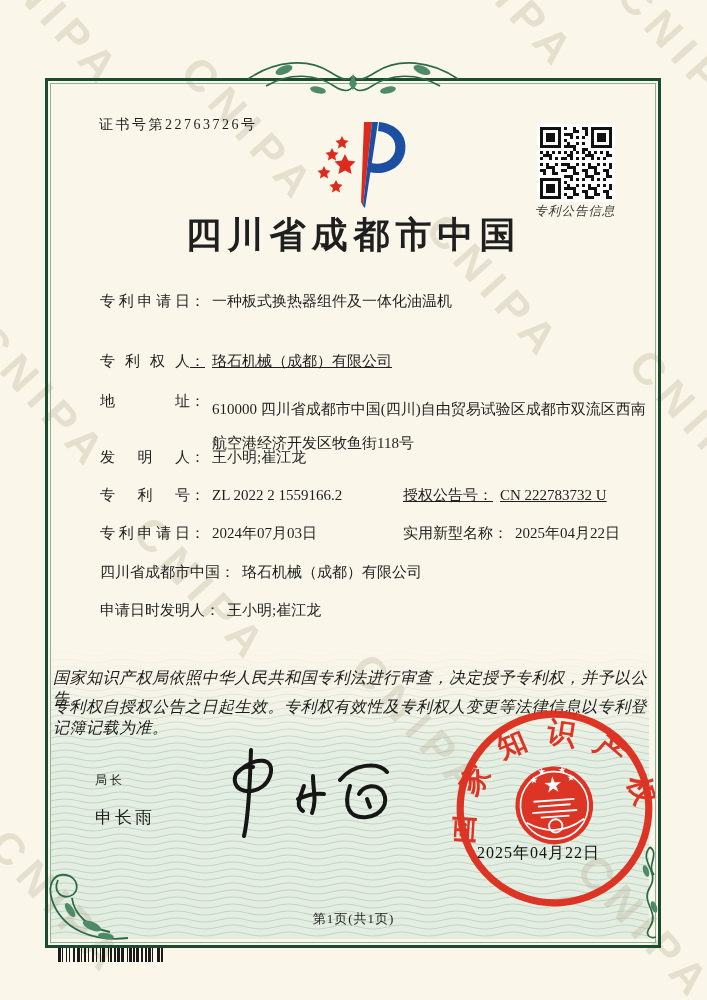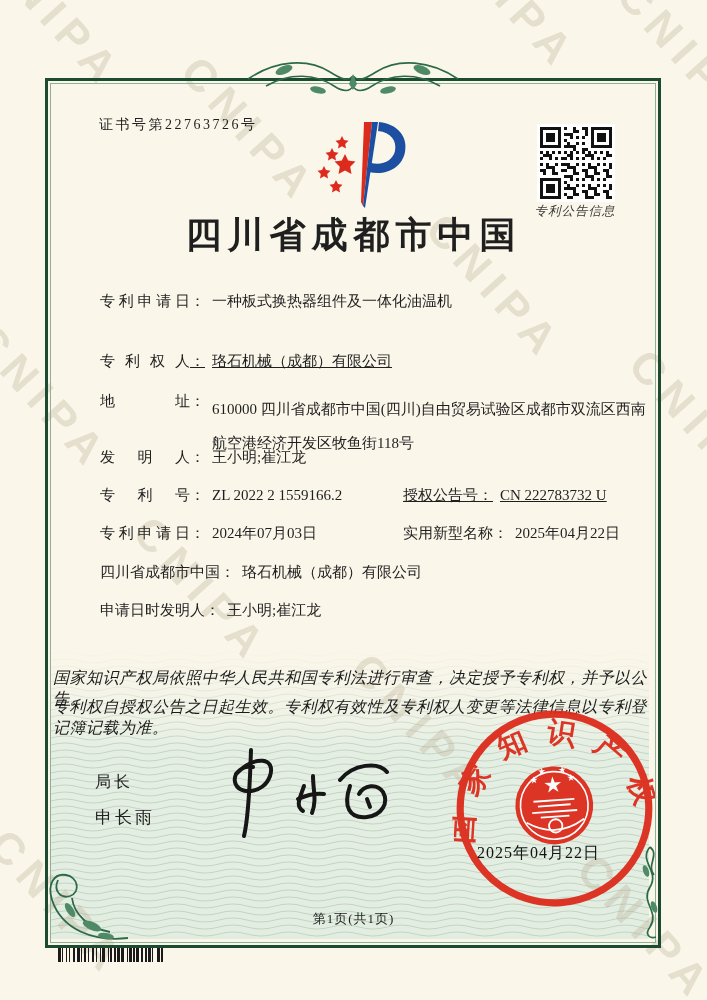--- a/index.html
+++ b/index.html
@@ -31,21 +31,21 @@
   .row{left:100px;font-size:15px;z-index:3;white-space:nowrap;}
   .row2{left:403px;font-size:15px;z-index:3;white-space:nowrap;}
   .lbl{display:inline-block;width:90px;text-align:justify;text-align-last:justify;}
   .colon{margin-right:7px;}
   .val-wrap{display:inline-block;vertical-align:top;width:438px;white-space:normal;line-height:34px;}
   
   .stmt{left:53px;width:600px;text-align:left;font-size:16px;letter-spacing:.5px;z-index:3;
         color:#1b1b1b;font-style:italic;}
   
   .director{left:95px;top:772px;font-family:"Liberation Sans","DejaVu Sans",sans-serif;
-            font-size:16px;font-weight:500;letter-spacing:3px;z-index:3;color:#222;}
+            font-size:12px;font-weight:500;letter-spacing:3px;z-index:3;color:#222;}
   .director2{left:95px;top:806px;font-family:"Liberation Sans","DejaVu Sans",sans-serif;
             font-size:17px;font-weight:500;letter-spacing:3px;z-index:3;color:#222;}
   .sig{left:200px;top:742px;z-index:4;}
   .seal{left:452px;top:706px;z-index:4;transform:rotate(-4deg);opacity:.94;}
   .seal-date{left:477px;top:843px;font-size:16px;font-weight:500;letter-spacing:1px;color:#131313;z-index:5;}
   
   .pagefoot{left:0;top:910px;width:707px;text-align:center;font-size:13px;letter-spacing:1px;z-index:3;}
   .barcode{left:58px;top:947px;height:15px;z-index:3;font-size:0;}
   .barcode i{display:inline-block;height:15px;}
   .orn{z-index:6;pointer-events:none;}

